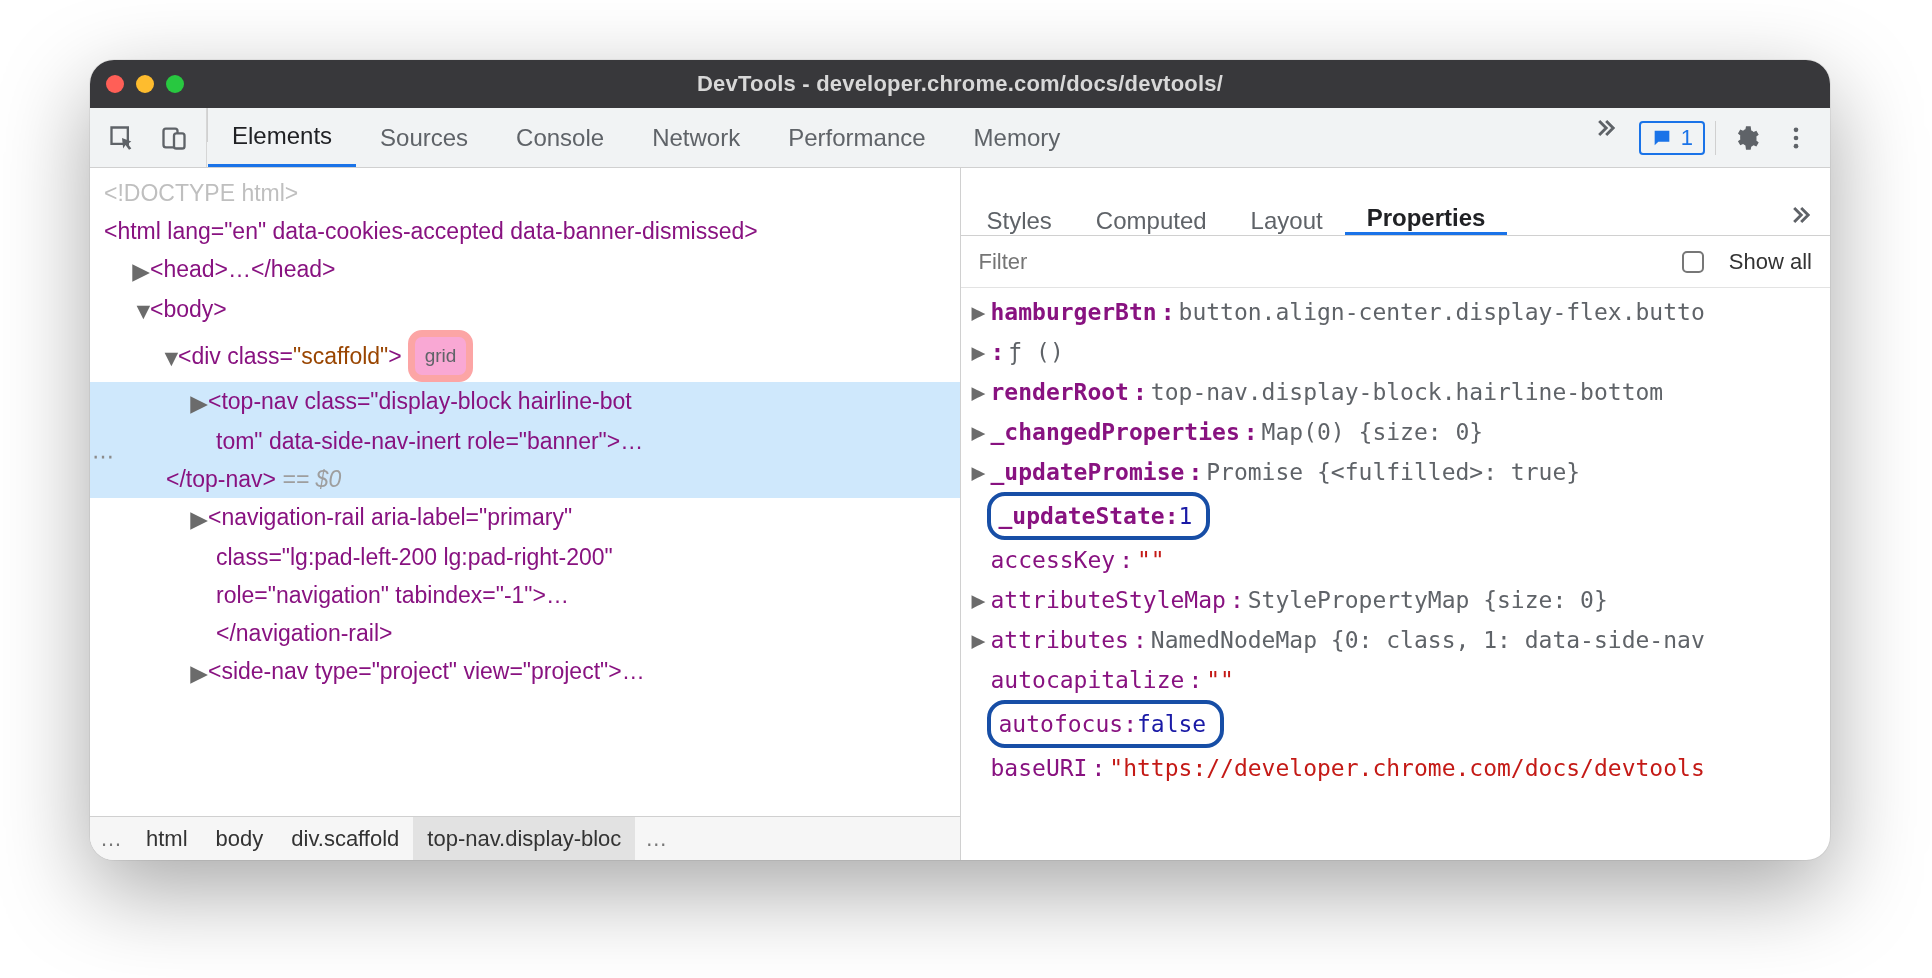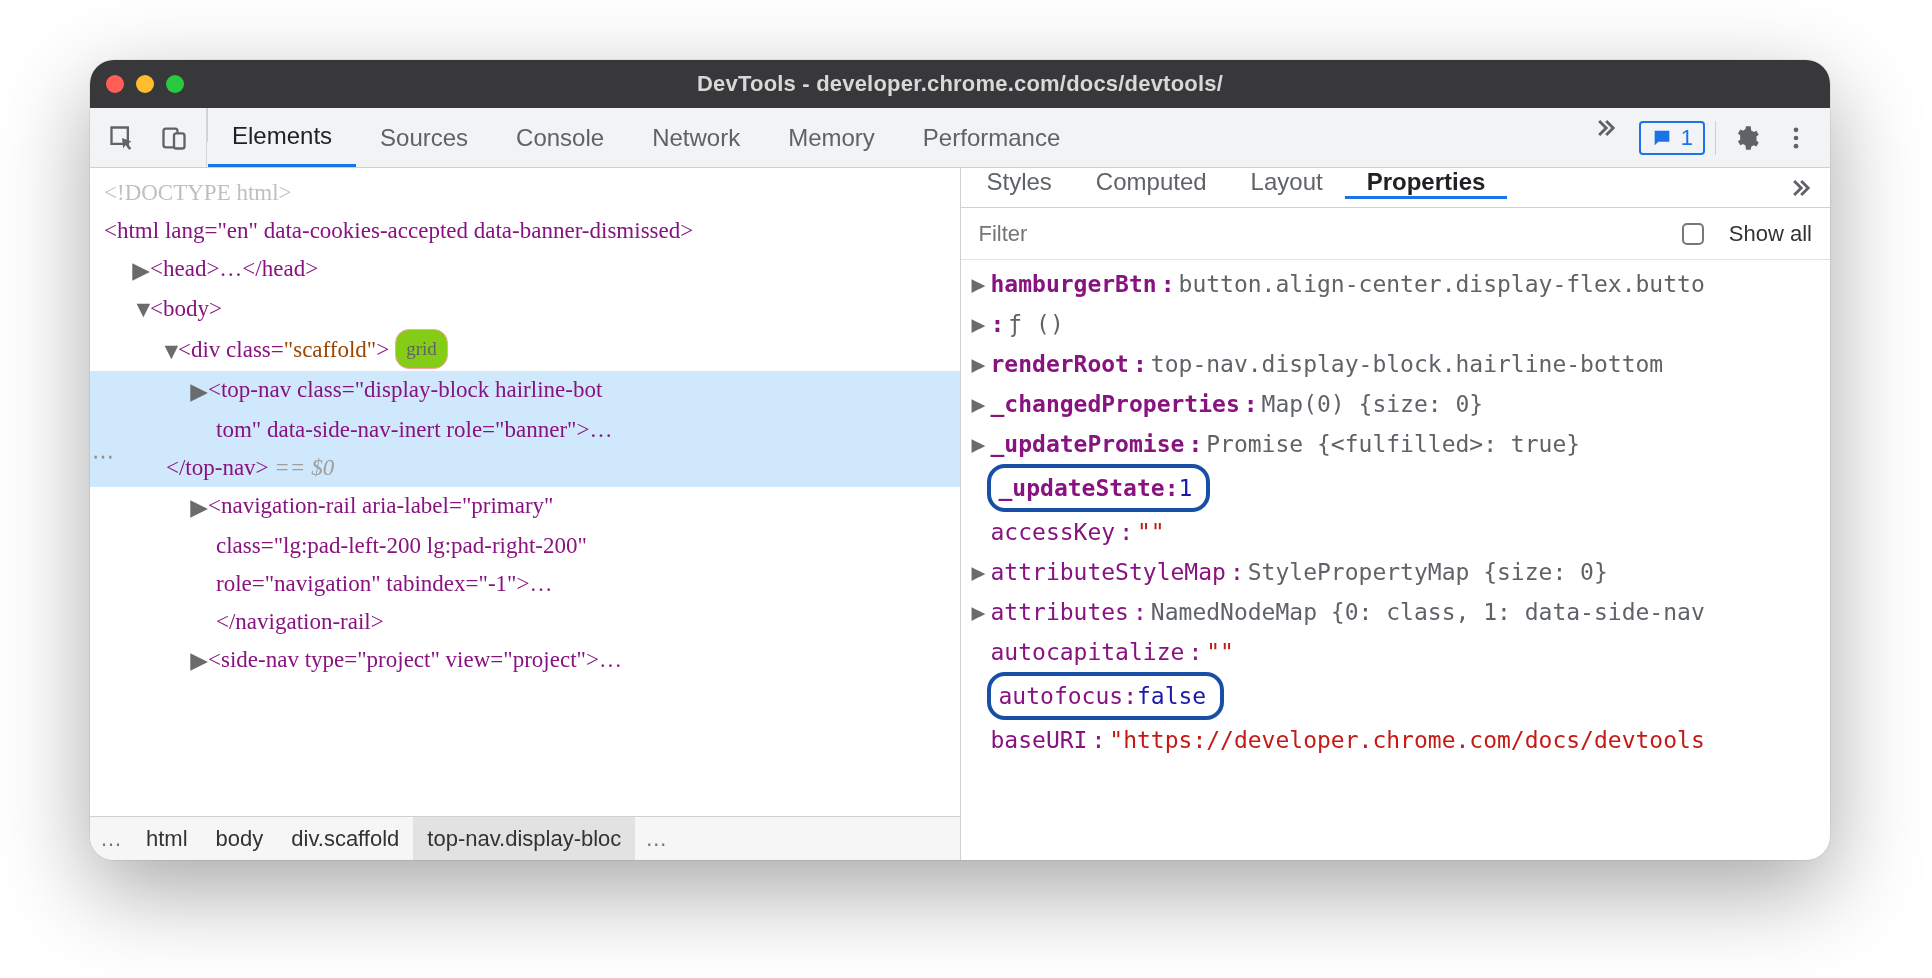--- a/index.html
+++ b/index.html
@@ -23,35 +23,35 @@
   .chip{display:flex;align-items:center;gap:8px;border:2px solid #1a73e8;border-radius:4px;padding:2px 10px;color:#1a73e8;font-size:22px;}
   .chip svg{width:22px;height:22px;fill:#1a73e8;}
   .iconbtn svg{width:28px;height:28px;fill:#5f6368;}
   .iconbtn{display:flex;align-items:center;justify-content:center;width:40px;height:40px;cursor:pointer;}
   .vr{width:1px;height:34px;background:#d0d0d0;}
   
   .split{display:flex;height:calc(100% - 48px - 60px);}
   .left{flex:1;min-width:0;display:flex;flex-direction:column;border-right:1px solid #d0d0d0;}
   .right{flex:1;min-width:0;display:flex;flex-direction:column;}
   
-  .tree{flex:1;overflow:hidden;font-family:Liberation Serif, serif;font-size:23px;line-height:38px;padding:6px 0 0 0;position:relative;}
+  .tree{flex:1;overflow:hidden;font-family:Liberation Sans, sans-serif;font-size:23px;line-height:38px;padding:6px 0 0 0;position:relative;}
   .line{white-space:pre;padding-left:14px;}
   .arrow{display:inline-block;width:18px;text-align:center;color:#6b6b6b;vertical-align:middle;}
   .indent1{padding-left:42px;} .indent2{padding-left:70px;} .indent3{padding-left:100px;}
   .gray{color:#bfbfbf;} .darkred{color:#881280;} .attr{color:#994500;} .eq0{color:#9e9e9e;font-style:italic;}
-  .pill{display:inline-block;border:1px solid #fca5a5;border-radius:14px;padding:0 10px;font-size:19px;color:#5f6368;background:#84cc16;margin-left:6px;vertical-align:2px;}
+  .pill{display:inline-block;border:7px solid #fca5a5;border-radius:14px;padding:0 10px;font-size:19px;color:#5f6368;background:#f9a8d4;margin-left:6px;vertical-align:2px;}
   .sel{background:#cfe8fc;}
   .gutter-dots{position:absolute;left:2px;color:#8c8c8c;font-size:22px;}
   
   .crumbs{height:44px;border-top:1px solid #d0d0d0;background:#f6f6f6;display:flex;align-items:stretch;font-size:22px;color:#333;}
   .crumb{display:flex;align-items:center;padding:0 14px;cursor:pointer;}
   .crumb.sel{background:#e2e2e2;}
   .crumb-ell{display:flex;align-items:center;padding:0 10px;color:#777;}
   
-  .subtabs{height:40px;border-bottom:1px solid #d0d0d0;display:flex;align-items:flex-start;padding:0 10px 0 4px;}
+  .subtabs{height:68px;border-bottom:1px solid #d0d0d0;display:flex;align-items:flex-end;padding:0 10px 0 4px;}
   .subtab{display:flex;align-items:center;padding:0 22px;font-size:24px;color:#5f6368;cursor:pointer;}
   .subtab.active{color:#202124;font-weight:600;border-bottom:3px solid #1a73e8;}
   
   .filterrow{height:52px;border-bottom:1px solid #e3e3e3;display:flex;align-items:center;padding:0 18px;gap:14px;}
   .filterrow input{flex:1;border:none;outline:none;font-size:22px;color:#777;background:transparent;}
   .cb{width:22px;height:22px;border:2px solid #777;border-radius:5px;}
   .showall{font-size:22px;color:#333;margin-left:11px;}
   
   .props{flex:1;overflow:hidden;font-family:Menlo,Consolas,monospace;font-size:23px;line-height:40px;padding:4px 0;}
   .prow{display:flex;align-items:center;gap:4px;padding-left:10px;white-space:nowrap;}
@@ -93,22 +93,22 @@
               <rect x="12" y="8" width="9" height="13" rx="2" fill="#f1f3f4" stroke="#5f6368" stroke-width="2"></rect>
             </svg>
       </span>
     </div>
     <div class="vr"></div>
     <div class="tb-tabs" id="tb-tabs">
           <div class="tb-tab active">Elements</div>
           <div class="tb-tab">Sources</div>
           <div class="tb-tab">Console</div>
           <div class="tb-tab">Network</div>
+          <div class="tb-tab">Performance</div>
           <div class="tb-tab">Memory</div>
-          <div class="tb-tab">Performance</div>
         </div>
     <span class="iconbtn">
       <svg viewBox="0 0 24 24">
             <path d="M7 6l6 6-6 6M13 6l6 6-6 6" fill="none" stroke="#5f6368" stroke-width="2.5"></path>
           </svg>
     </span>
     <div class="tb-right">
       <div class="chip">
         <svg viewBox="0 0 24 24">
               <path d="M4 4h16v12H8l-4 4z"></path>

